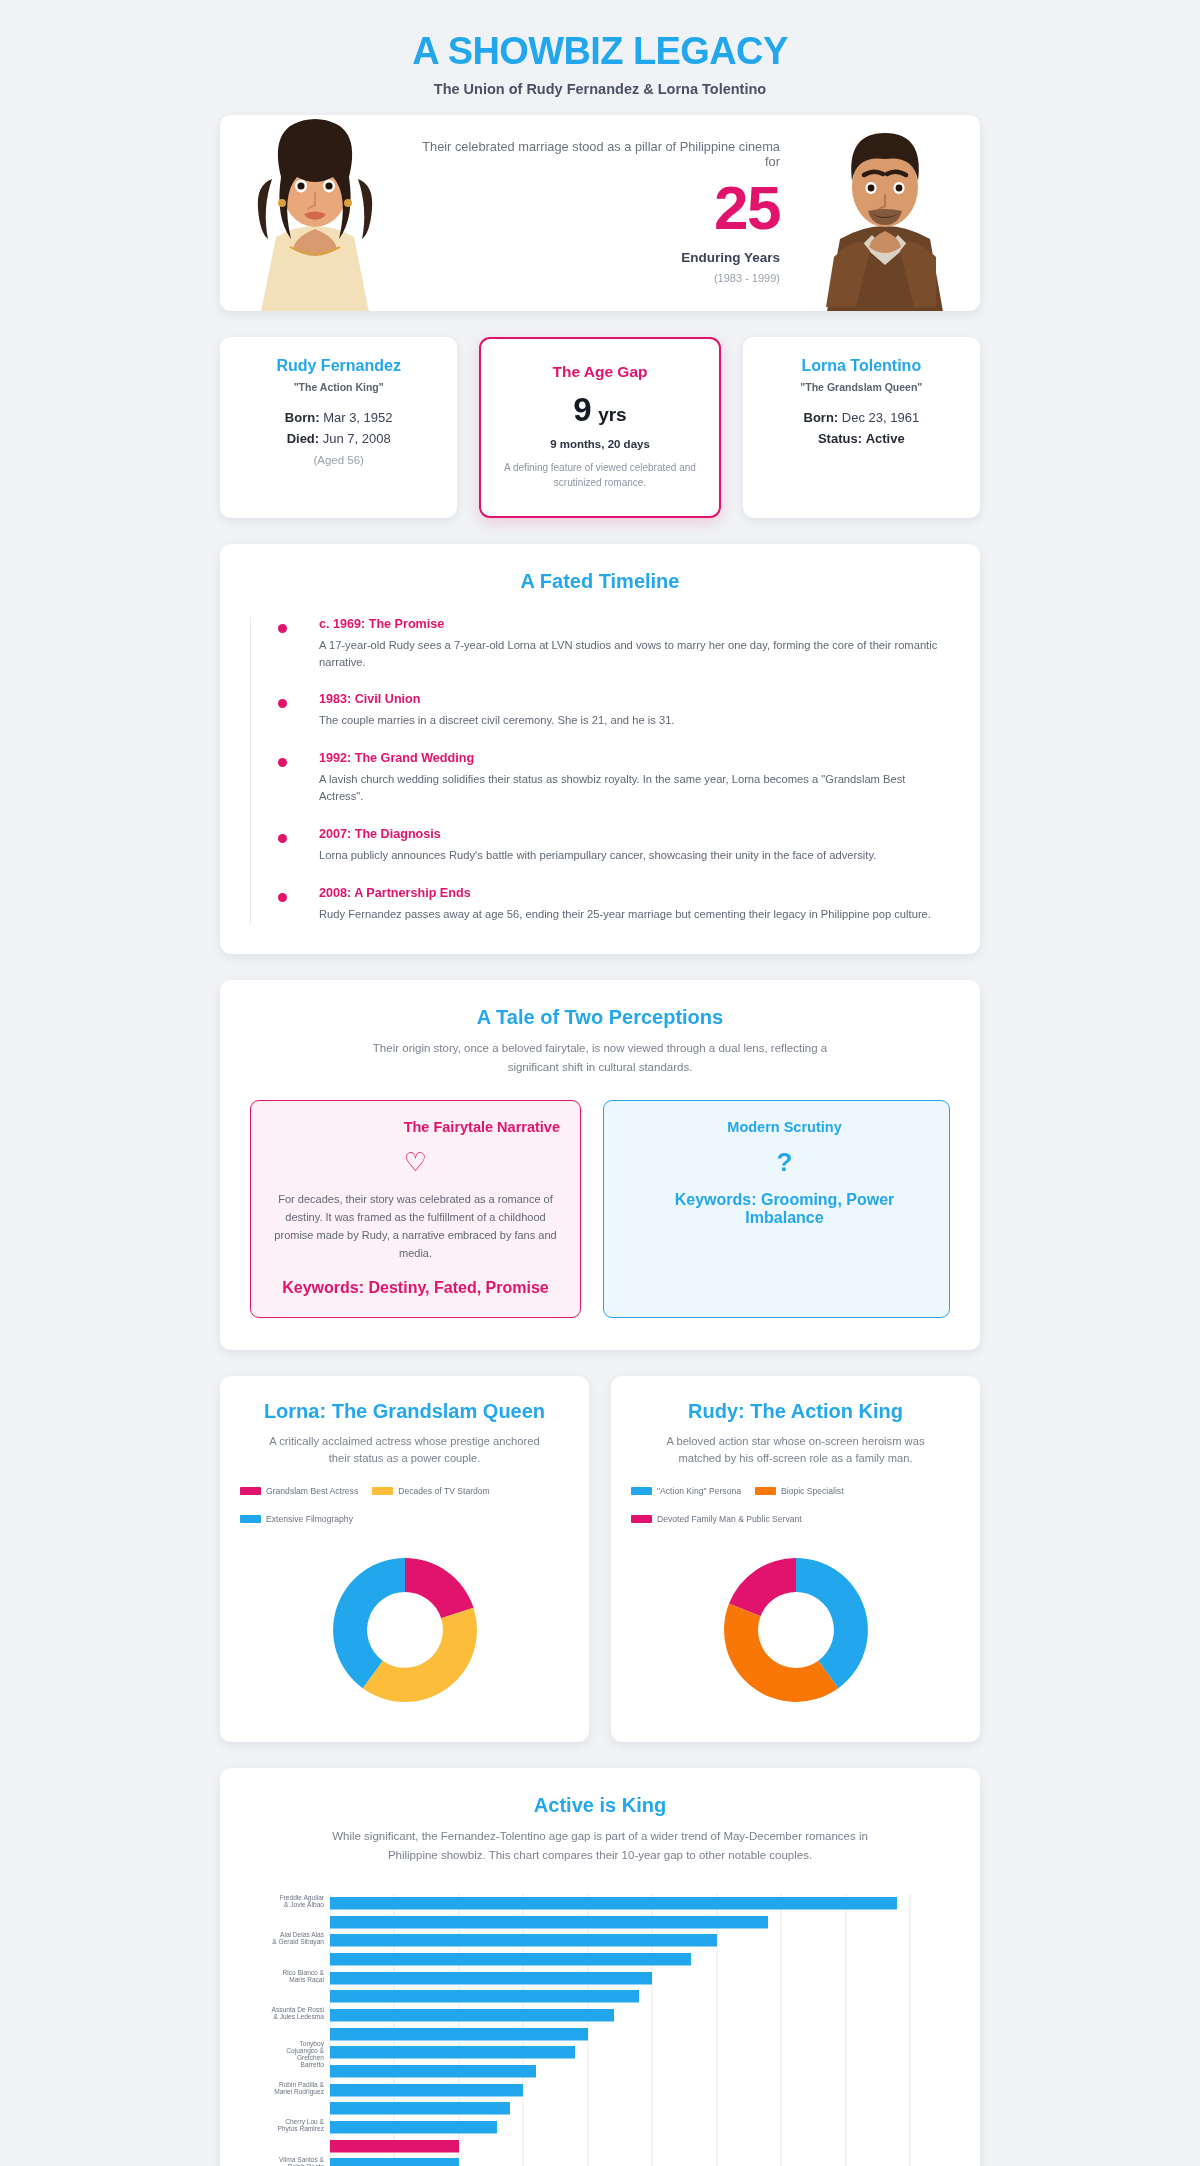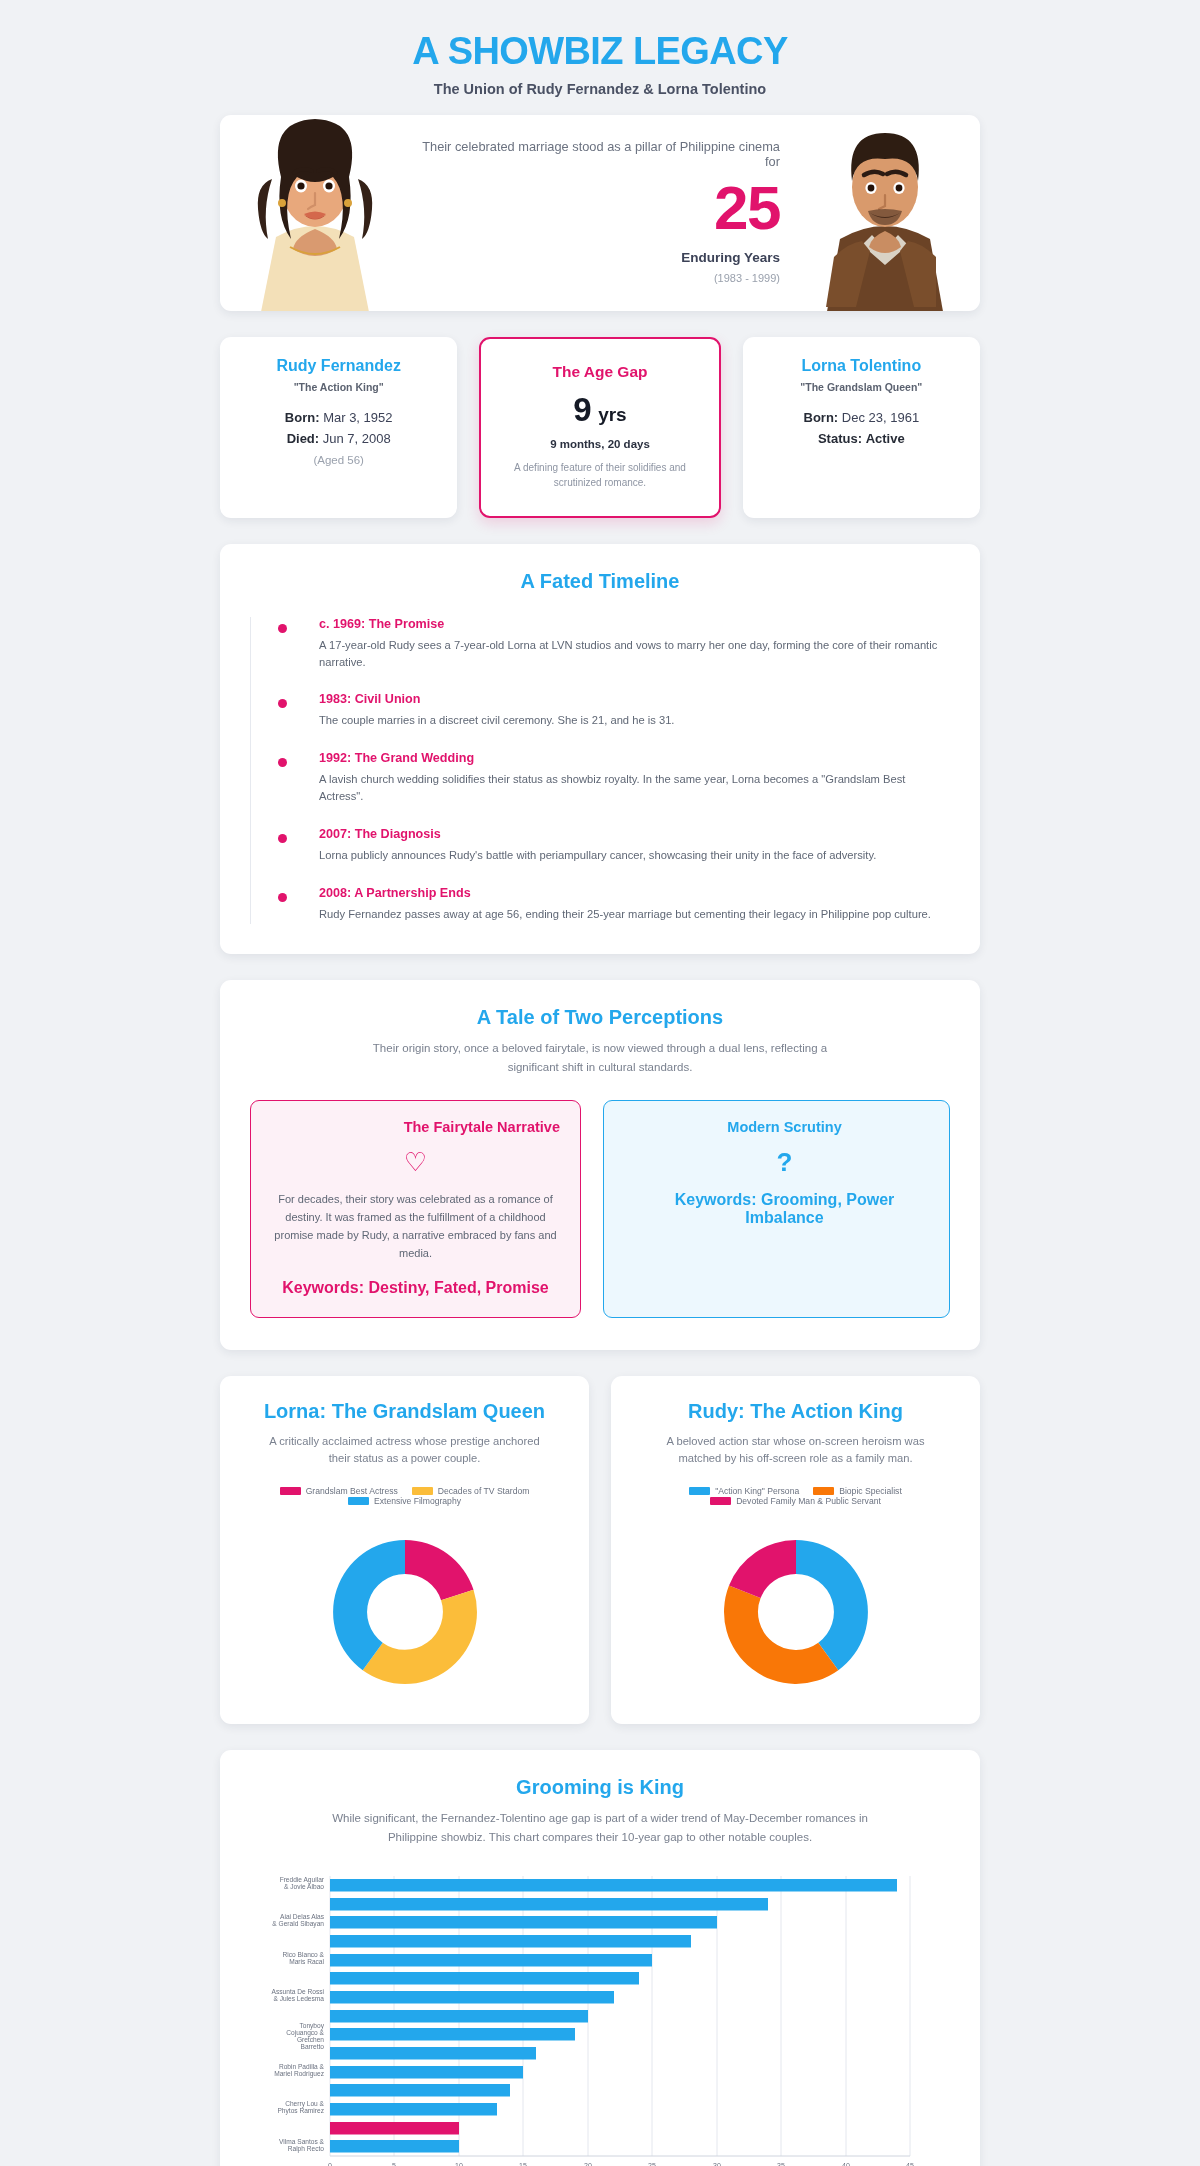--- a/index.html
+++ b/index.html
@@ -100,21 +100,21 @@
   .perc.modern .perc-kw { color: #23a7ec; }
 
   
   .donut-row { display: flex; gap: 22px; margin-bottom: 26px; }
   .donut-card {
     background: #fff; border-radius: 11px; flex: 1;
     box-shadow: 0 3px 10px rgba(25,35,60,.08);
     padding: 24px 20px 26px; text-align: center;
   }
   .donut-card .sec-sub { padding: 0 26px; font-size: 11.2px; }
-  .legend { margin-top: 18px; display: flex; flex-wrap: wrap; justify-content: center; gap: 0 14px; }
+  .legend { margin-top: 18px; display: flex; flex-wrap: wrap; gap: 18px 14px; }
   .lg { display: inline-flex; align-items: center; gap: 5px; font-size: 8.6px; color: #6b7280; }
   .lg i { display: inline-block; width: 21px; height: 8px; border-radius: 1px; }
   .donut-holder { margin-top: 14px; display: flex; justify-content: center; }
 
   
   .bar-card { padding: 26px 30px 26px; }
   .bar-wrap { margin-top: 22px; }
 </style>
 </head>
 <body>
@@ -195,21 +195,21 @@
       <div class="stat-aged">(Aged 56)</div>
     </div>
 
     <div class="stat accent">
       <div class="stat-name pink">The Age Gap</div>
       <div class="gap-big">
         <span class="n">9</span>
         <span class="u">yrs</span>
       </div>
       <div class="gap-sub">9 months, 20 days</div>
-      <div class="gap-note">A defining feature of their solidifies and scrutinized romance.</div>
+      <div class="gap-note">A defining feature of viewed celebrated and scrutinized romance.</div>
     </div>
 
     <div class="stat">
       <div class="stat-name">Lorna Tolentino</div>
       <div class="stat-alias">"The Grandslam Queen"</div>
       <div class="stat-lines">
         <div>
           <b>Born:</b>
           <span>Dec 23, 1961</span>
         </div>
@@ -324,21 +324,21 @@
             <path d="M0 -72 A72 72 0 0 1 42.3 58.2 L22.3 30.7 A38 38 0 0 0 0 -38 Z" fill="#23a7ec"></path>
             <path d="M42.3 58.2 A72 72 0 0 1 -67.0 -26.4 L-35.4 -13.9 A38 38 0 0 0 22.3 30.7 Z" fill="#f97707"></path>
             <path d="M-67.0 -26.4 A72 72 0 0 1 0 -72 L0 -38 A38 38 0 0 0 -35.4 -13.9 Z" fill="#e1136c"></path>
           </g>
         </svg>
       </div>
     </div>
   </div>
 
   <div class="card bar-card">
-    <div class="sec-title">Grooming is King</div>
+    <div class="sec-title">Active is King</div>
     <div class="sec-sub" style="padding:0 60px">While significant, the Fernandez-Tolentino age gap is part of a wider trend of May-December romances in Philippine showbiz. This chart compares their 10-year gap to other notable couples.</div>
     <div class="bar-wrap">
       <svg width="700" height="330" viewBox="0 0 700 330" xmlns="http://www.w3.org/2000/svg" font-family="Liberation Sans, sans-serif">
 
         <g stroke="#e4e7ee" stroke-width="1">
           <line x1="80" y1="8" x2="80" y2="288"></line>
           <line x1="144" y1="8" x2="144" y2="288"></line>
           <line x1="209" y1="8" x2="209" y2="288"></line>
           <line x1="273" y1="8" x2="273" y2="288"></line>
           <line x1="338" y1="8" x2="338" y2="288"></line>

